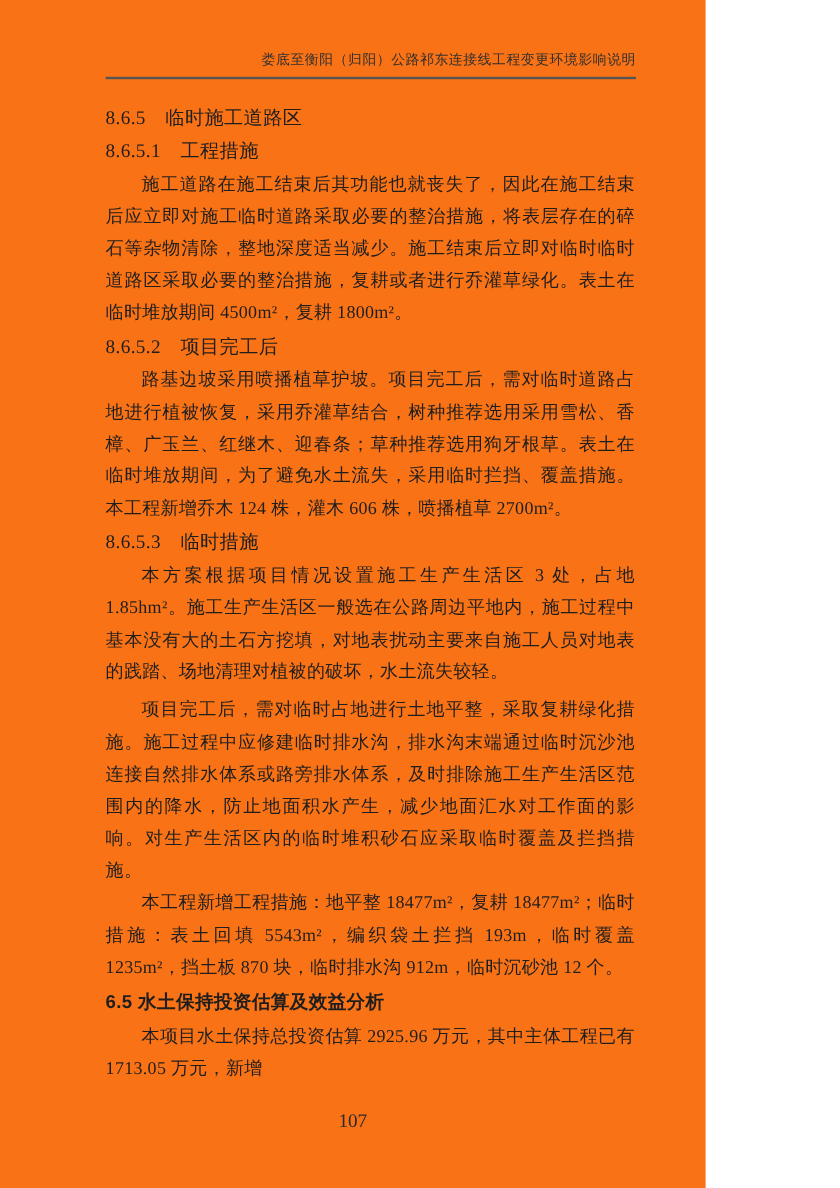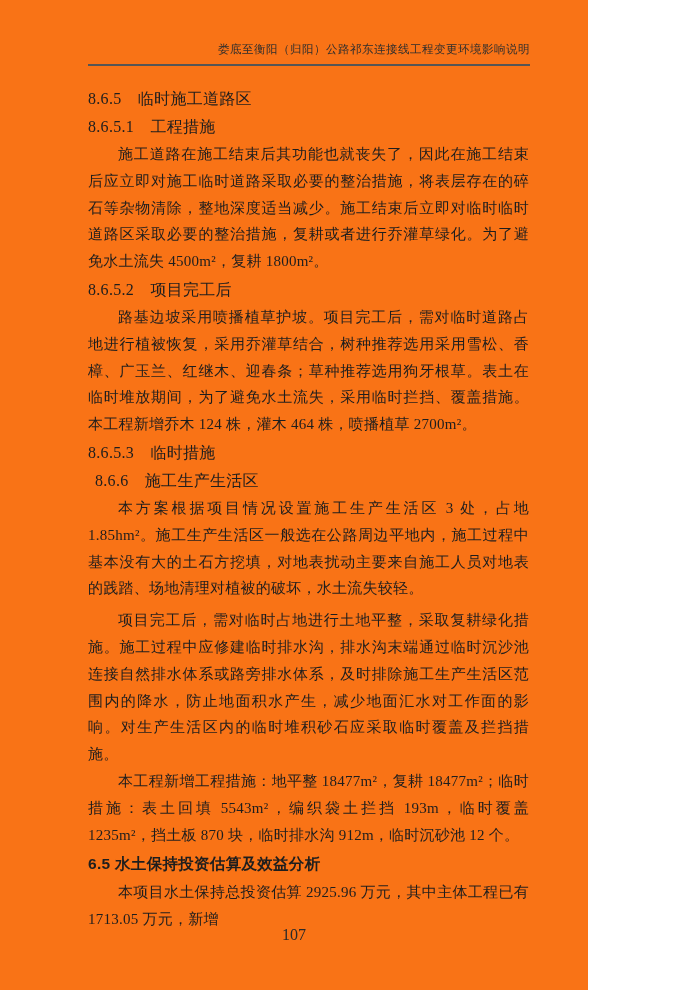--- a/index.html
+++ b/index.html
@@ -83,30 +83,29 @@
   <div class="header">
     <span>娄底至衡阳（归阳）公路祁东连接线工程变更环境影响说明</span>
   </div>
 
   <div class="content">
 
     <h2 class="h2">8.6.5　临时施工道路区</h2>
 
     <h3 class="h3">8.6.5.1　工程措施</h3>
 
-    <p class="para">施工道路在施工结束后其功能也就丧失了，因此在施工结束后应立即对施工临时道路采取必要的整治措施，将表层存在的碎石等杂物清除，整地深度适当减少。施工结束后立即对临时临时道路区采取必要的整治措施，复耕或者进行乔灌草绿化。为了避免水土流失 4500m²，复耕 1800m²。</p>
+    <p class="para">施工道路在施工结束后其功能也就丧失了，因此在施工结束后应立即对施工临时道路采取必要的整治措施，将表层存在的碎石等杂物清除，整地深度适当减少。施工结束后立即对临时临时道路区采取必要的整治措施，复耕或者进行乔灌草绿化。表土在临时堆放期间 4500m²，复耕 1800m²。</p>
 
     <h3 class="h3">8.6.5.2　项目完工后</h3>
 
-    <p class="para">路基边坡采用喷播植草护坡。项目完工后，需对临时道路占地进行植被恢复，采用乔灌草结合，树种推荐选用采用雪松、香樟、广玉兰、红继木、迎春条；草种推荐选用狗牙根草。表土在临时堆放期间，为了避免水土流失，采用临时拦挡、覆盖措施。本工程新增乔木 124 株，灌木 464 株，喷播植草 2700m²。</p>
+    <p class="para">路基边坡采用喷播植草护坡。项目完工后，需对临时道路占地进行植被恢复，采用乔灌草结合，树种推荐选用采用雪松、香樟、广玉兰、红继木、迎春条；草种推荐选用狗牙根草。表土在临时堆放期间，为了避免水土流失，采用临时拦挡、覆盖措施。本工程新增乔木 124 株，灌木 606 株，喷播植草 2700m²。</p>
 
     <h3 class="h3">8.6.5.3　临时措施</h3>
 
 
-    <h2 class="h2 h2-indent">8.6.6　施工生产生活区</h2>
 
     <p class="para">本方案根据项目情况设置施工生产生活区 3 处，占地 1.85hm²。施工生产生活区一般选在公路周边平地内，施工过程中基本没有大的土石方挖填，对地表扰动主要来自施工人员对地表的践踏、场地清理对植被的破坏，水土流失较轻。</p>
 
     <p class="para gap-top">项目完工后，需对临时占地进行土地平整，采取复耕绿化措施。施工过程中应修建临时排水沟，排水沟末端通过临时沉沙池连接自然排水体系或路旁排水体系，及时排除施工生产生活区范围内的降水，防止地面积水产生，减少地面汇水对工作面的影响。对生产生活区内的临时堆积砂石应采取临时覆盖及拦挡措施。</p>
 
     <p class="para">本工程新增工程措施：地平整 18477m²，复耕 18477m²；临时措施：表土回填 5543m²，编织袋土拦挡 193m，临时覆盖 1235m²，挡土板 870 块，临时排水沟 912m，临时沉砂池 12 个。</p>
 
     <h2 class="h2-bold">6.5 水土保持投资估算及效益分析</h2>
 
     <p class="para">本项目水土保持总投资估算 2925.96 万元，其中主体工程已有 1713.05 万元，新增</p>

